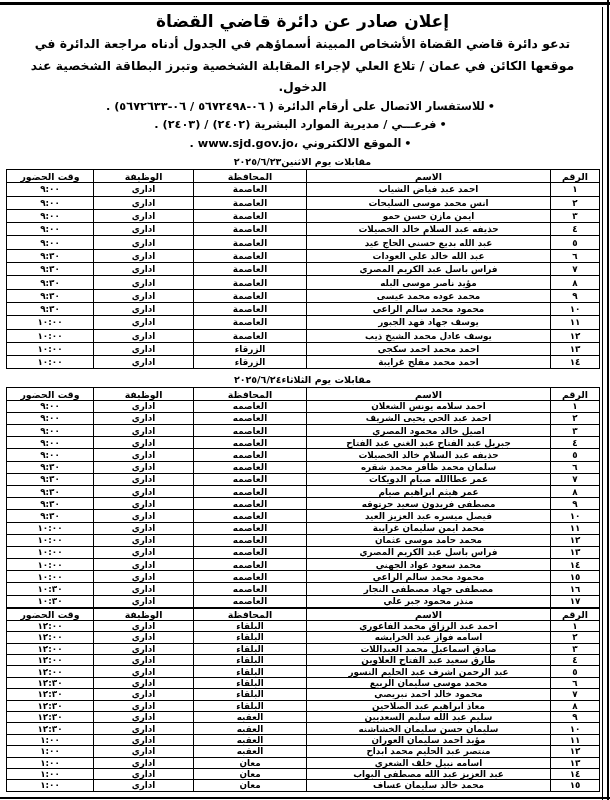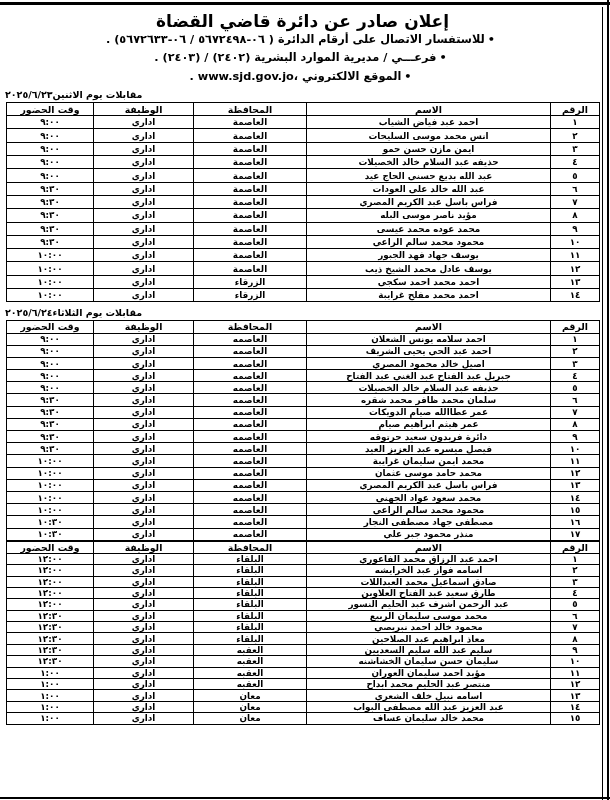--- a/index.html
+++ b/index.html
@@ -11,21 +11,21 @@
   .top-rule{position:absolute;top:2px;left:0;width:610px;height:3px;background:#000;}
   .right-rule-outer{position:absolute;top:0;right:1px;width:2px;height:800px;background:#000;}
   .right-rule-inner{position:absolute;top:7px;right:7px;width:1px;height:793px;background:#000;}
   .bottom-rule{position:absolute;bottom:1px;left:0;width:100%;height:2px;background:#000;}
   .content{position:absolute;top:8px;right:10px;left:5px;}
   .title{font-size:17px;font-weight:bold;text-align:center;margin:3px 0 2px 0;}
   .intro{font-size:12.4px;font-weight:bold;text-align:center;line-height:1.75;margin:2px 10px 3px 10px;}
   .bullets{font-size:11.3px;font-weight:bold;text-align:center;line-height:1.0;margin:3px 4px 4px 0;}
   .bullet{margin:0 0 7px 0;}
   .bullet .b{display:inline-block;margin-left:3px;}
-  .caption{font-size:9.5px;font-weight:bold;text-align:left;margin:5px 0 2px 0;}
+  .caption{font-size:9.5px;font-weight:bold;text-align:center;margin:5px 0 2px 0;}
   table{border-collapse:collapse;width:593px;table-layout:fixed;margin:0;}
   th,td{border:1px solid #000;font-weight:bold;text-align:center;vertical-align:middle;
         padding:0 2px;overflow:hidden;white-space:nowrap;}
   th{font-size:9.4px;}
   td{font-size:8.8px;}
   table.t0 th,table.t0 td{height:12.3px;}
   table.t1 th,table.t1 td{height:11.2px;}
   table.t2 th,table.t2 td{height:10.4px;}
   .num-ltr{direction:ltr;unicode-bidi:isolate;}
 </style>
@@ -35,20 +35,21 @@
 <div class="page">
   <div class="top-rule"></div>
   <div class="right-rule-outer"></div>
   <div class="right-rule-inner"></div>
   <div class="bottom-rule"></div>
 
   <div class="content">
 
     <div class="title">إعلان صادر عن دائرة قاضي القضاة</div>
 
+    <p class="intro">تدعو دائرة قاضي القضاة الأشخاص المبينة أسماؤهم في الجدول أدناه مراجعة الدائرة في موقعها الكائن في عمان / تلاع العلي لإجراء المقابلة الشخصية وتبرز البطاقة الشخصية عند الدخول.</p>
 
     <div class="bullets">
       <div class="bullet">
         <span class="b">•</span><span>للاستفسار الاتصال على أرقام الدائرة (</span> <span class="num-ltr">٠٦-٥٦٧٢٤٩٨</span> <span>/</span> <span class="num-ltr">٠٦-٥٦٧٢٦٣٣</span><span>) .</span>
       </div>
       <div class="bullet">
         <span class="b">•</span><span>فرعـــي / مديرية الموارد البشرية (٢٤٠٢) / (٢٤٠٣) .</span>
       </div>
       <div class="bullet">
         <span class="b">•</span><span>الموقع الالكتروني ،</span><span class="num-ltr">www.sjd.gov.jo</span> <span>.</span>
@@ -245,21 +246,21 @@
           </tr>
           <tr>
             <td>٨</td>
             <td>عمر هيثم ابراهيم صيام</td>
             <td>العاصمه</td>
             <td>اداري</td>
             <td>٩:٣٠</td>
           </tr>
           <tr>
             <td>٩</td>
-            <td>دائرة فريدون سعيد حرتوقه</td>
+            <td>مصطفى فريدون سعيد حرتوقه</td>
             <td>العاصمه</td>
             <td>اداري</td>
             <td>٩:٣٠</td>
           </tr>
           <tr>
             <td>١٠</td>
             <td>فيصل ميسره عبد العزيز العيد</td>
             <td>العاصمه</td>
             <td>اداري</td>
             <td>٩:٣٠</td>

